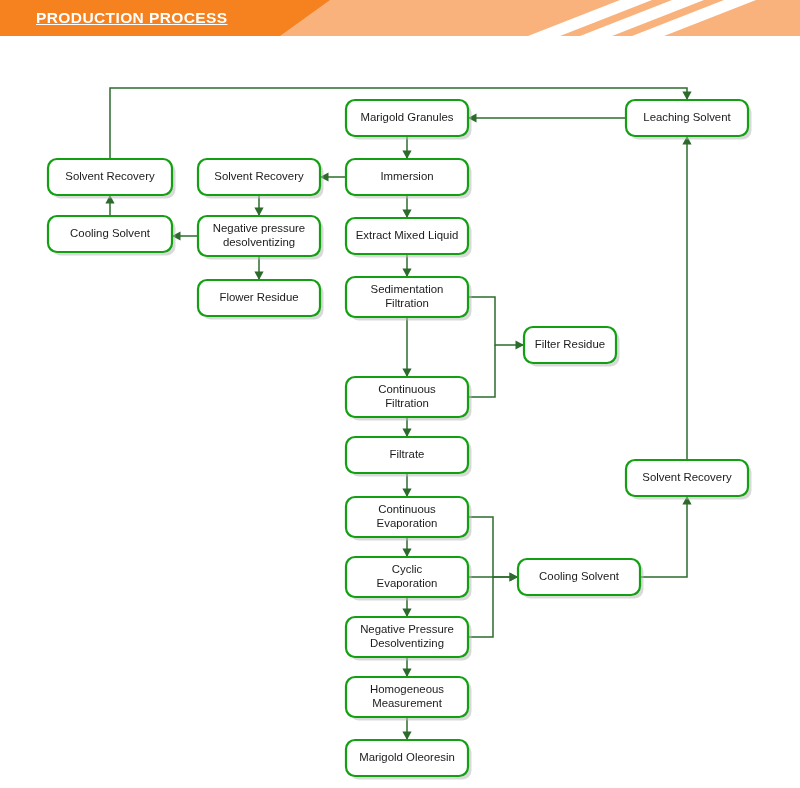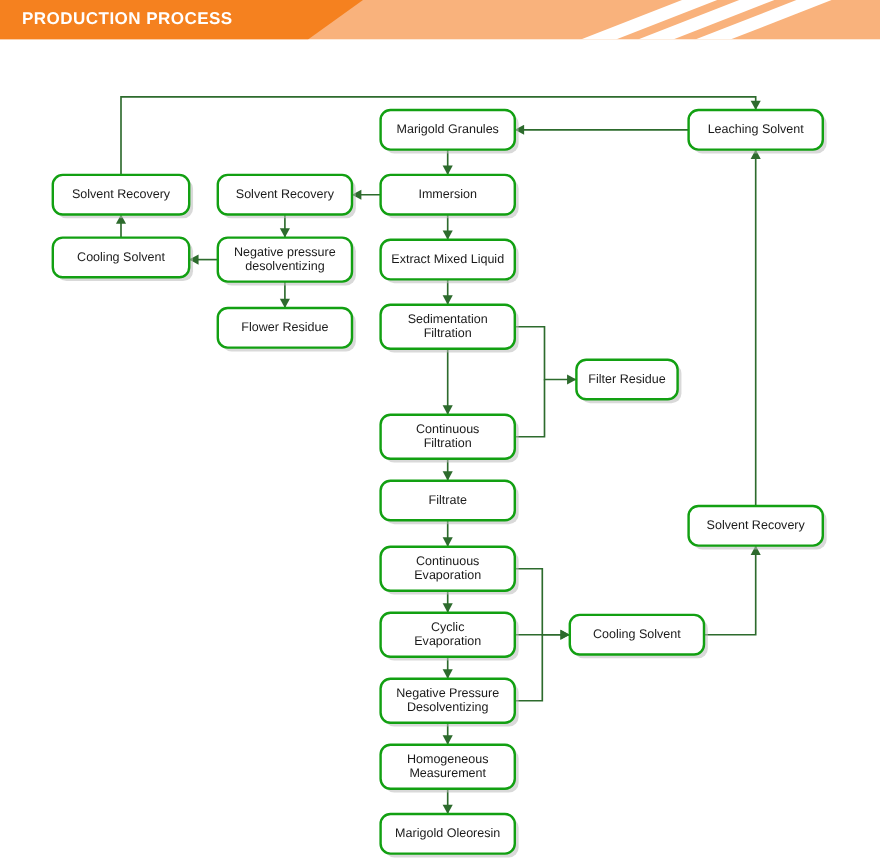--- a/index.html
+++ b/index.html
@@ -25,31 +25,32 @@
   #header-banner {
     position: absolute;
     left: 0; top: 0;
     width: 800px;
     height: 36px;
     overflow: hidden;
   }
   #header-banner svg { display: block; }
   #header-title {
     position: absolute;
-    left: 20px;
+    left: 36px;
     top: 0;
     height: 36px;
     line-height: 36px;
     color: #ffffff;
     font-size: 15.5px;
     font-weight: bold;
     letter-spacing: 0.4px;
     font-family: "Liberation Sans", sans-serif;
     white-space: nowrap;
     pointer-events: none;
+    text-decoration: underline;
   }
   
   #flow-wrap {
     position: absolute;
     left: 0; top: 52px;
     width: 800px;
     height: 752px;
   }
   #flow-svg { display: block; }
   .node-rect {

